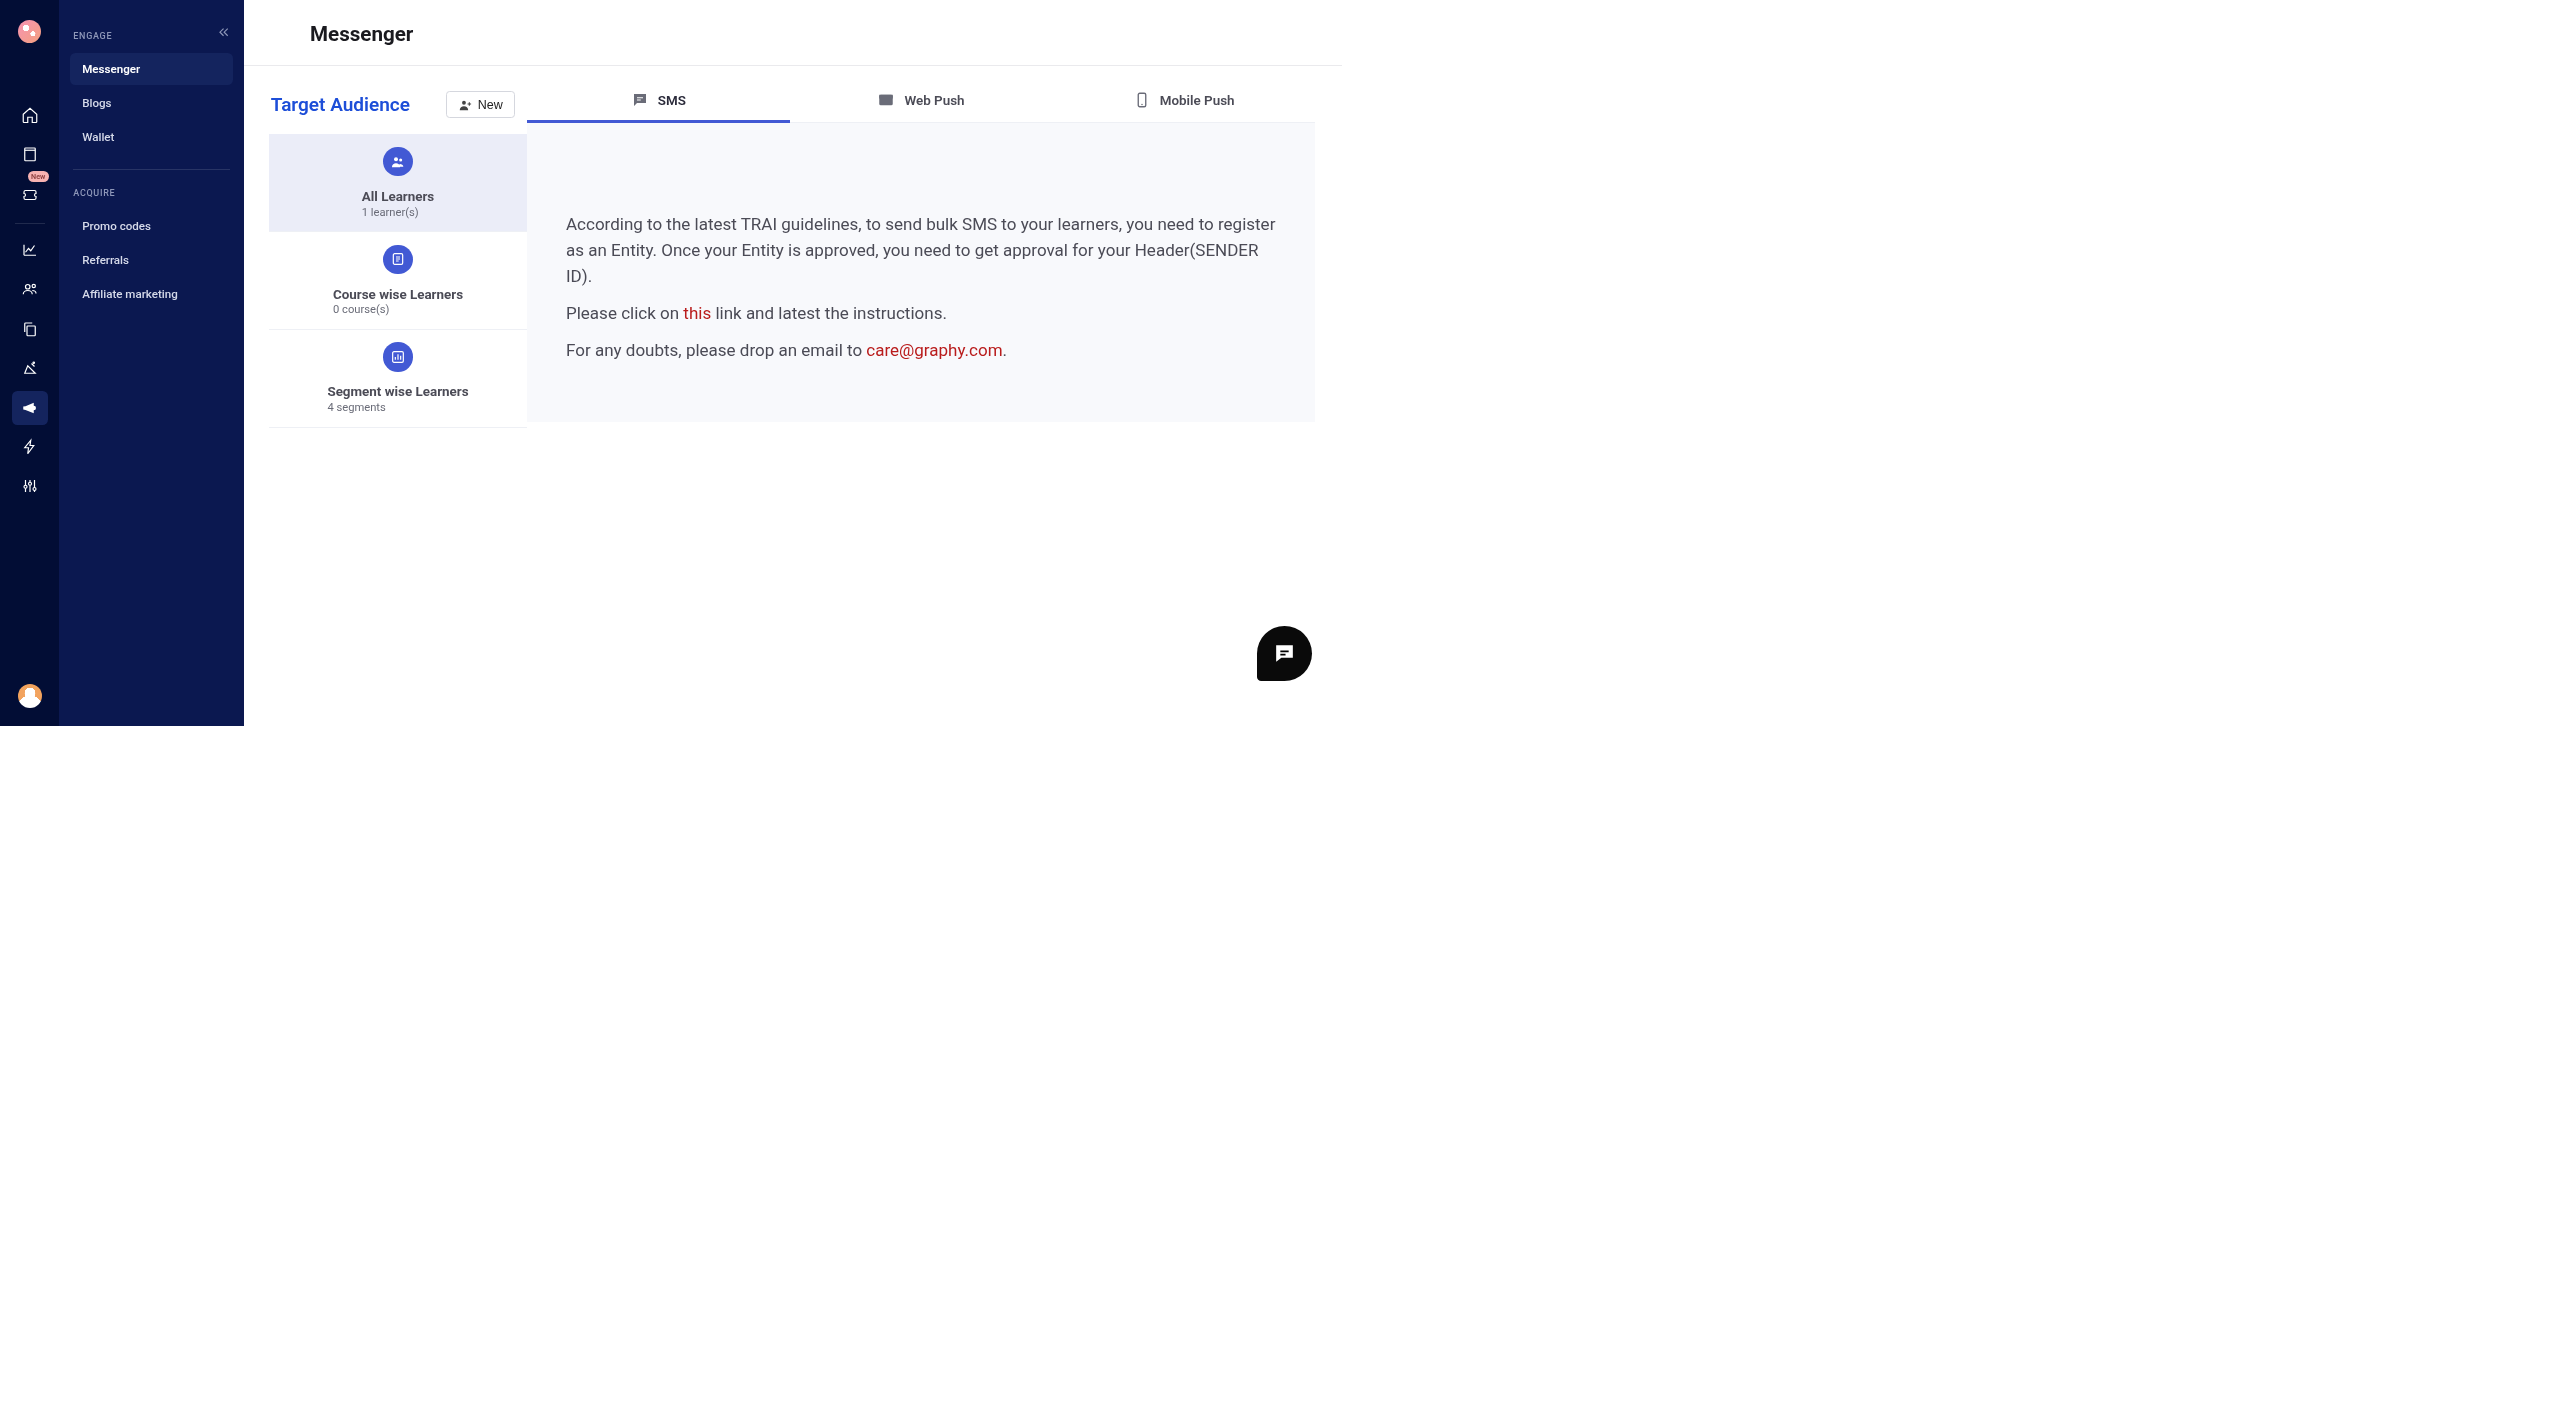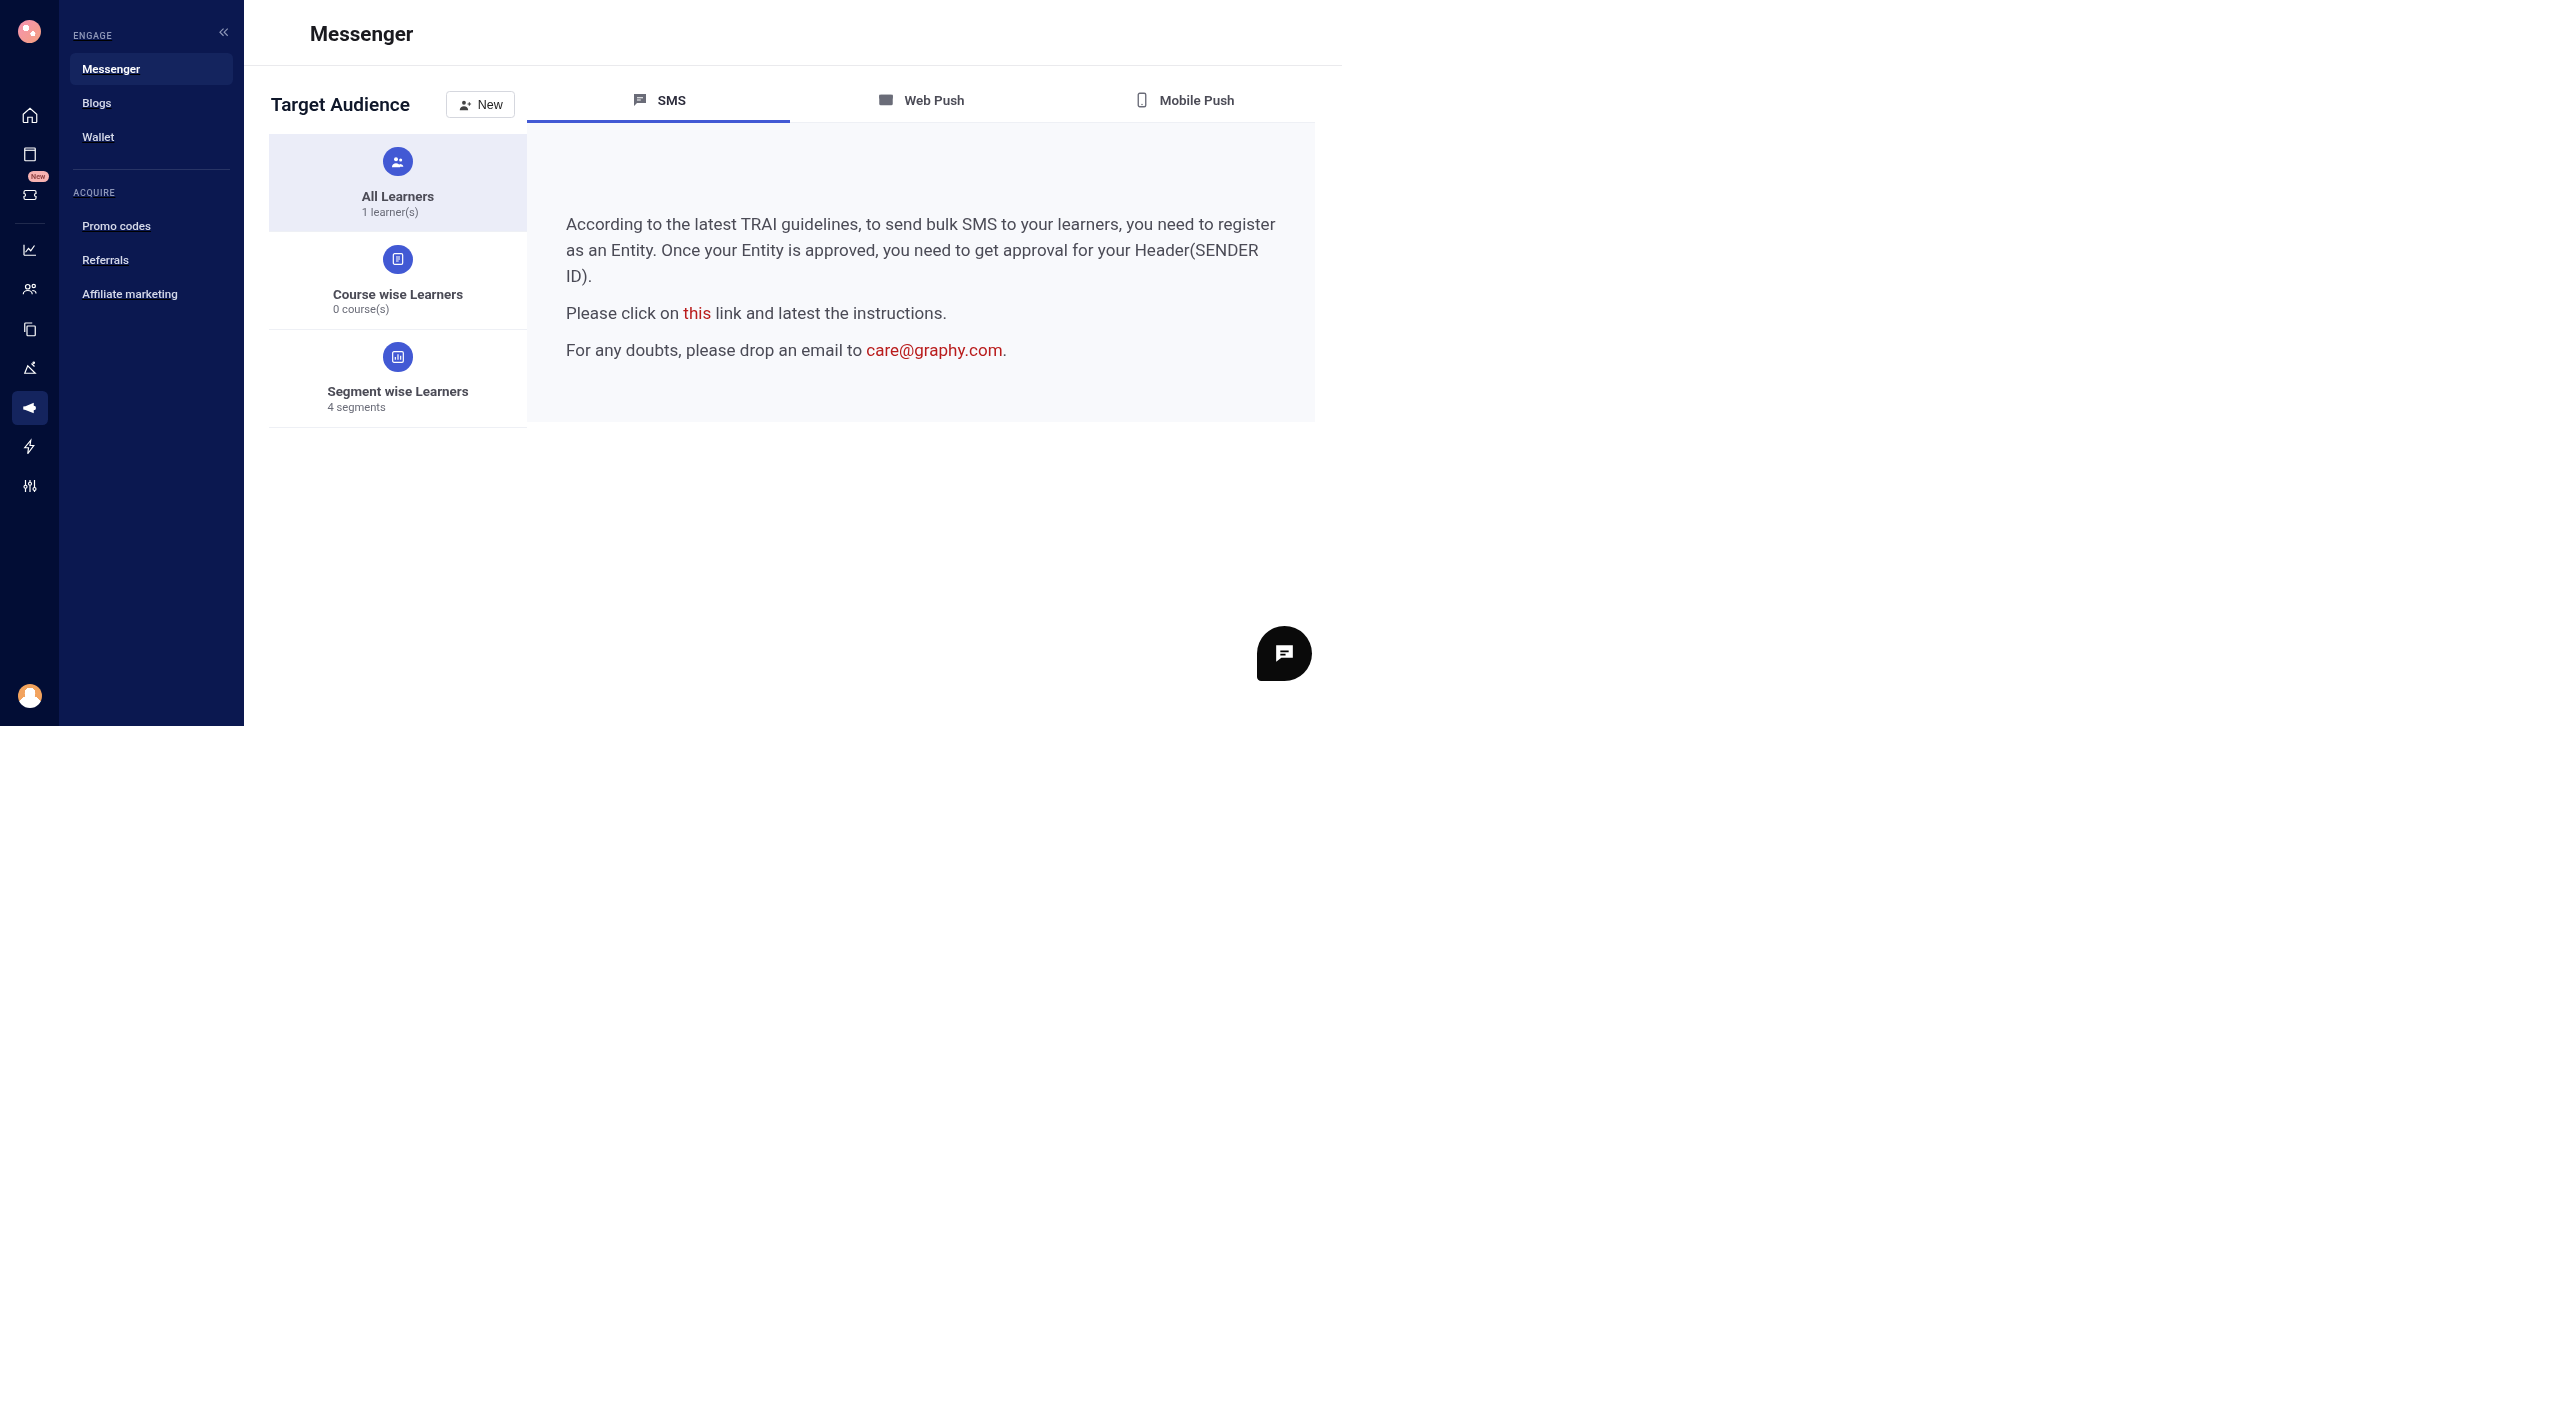--- a/index.html
+++ b/index.html
@@ -55,21 +55,20 @@
               radial-gradient(circle at 50% 100%, #fff 0 46%, transparent 47%),
               #f2a35e;
 }
 
 
 .subnav {
   width: 185px;
   background: #0b1850;
   padding: 27px 10.7px 0;
   position: relative;
-  text-decoration: underline;
 }
 .subnav-header {
   font-size: 9px; letter-spacing: 0.7px; color: #8f98b9;
   margin: 3.6px 0 12.5px 3.6px; font-weight: 500;
 }
 .collapse-btn {
   position: absolute; top: 25px; right: 12.5px;
   width: 14.3px; height: 14.3px; cursor: pointer;
   color: #8f98b9;
 }
@@ -91,21 +90,21 @@
   padding: 21.5px 0 19.7px 66px;
   border-bottom: 0.9px solid #eaeaed;
 }
 .page-title { font-size: 20.6px; font-weight: 700; color: #1a1a1f; }
 
 .content { display: flex; padding: 25px 0 0 25px; }
 
 
 .audience-col { width: 258px; }
 .aud-head { display: flex; align-items: center; justify-content: space-between; padding: 0 12.5px 16px 1.8px; }
-.aud-title { font-size: 19px; font-weight: 600; color: #0f172a; }
+.aud-title { font-size: 19px; font-weight: 600; color: #1d4ed8; }
 .new-btn {
   border: 0.9px solid #d5d7de; background: #fff;
   border-radius: 3.6px; padding: 5.4px 10.7px;
   font-size: 12.5px; font-weight: 500; color: #222;
   cursor: pointer;
   display: inline-flex; align-items: center; gap: 5.4px;
 }
 .new-btn svg { width: 14.3px; height: 14.3px; fill: #444; }
 
 .aud-item {

